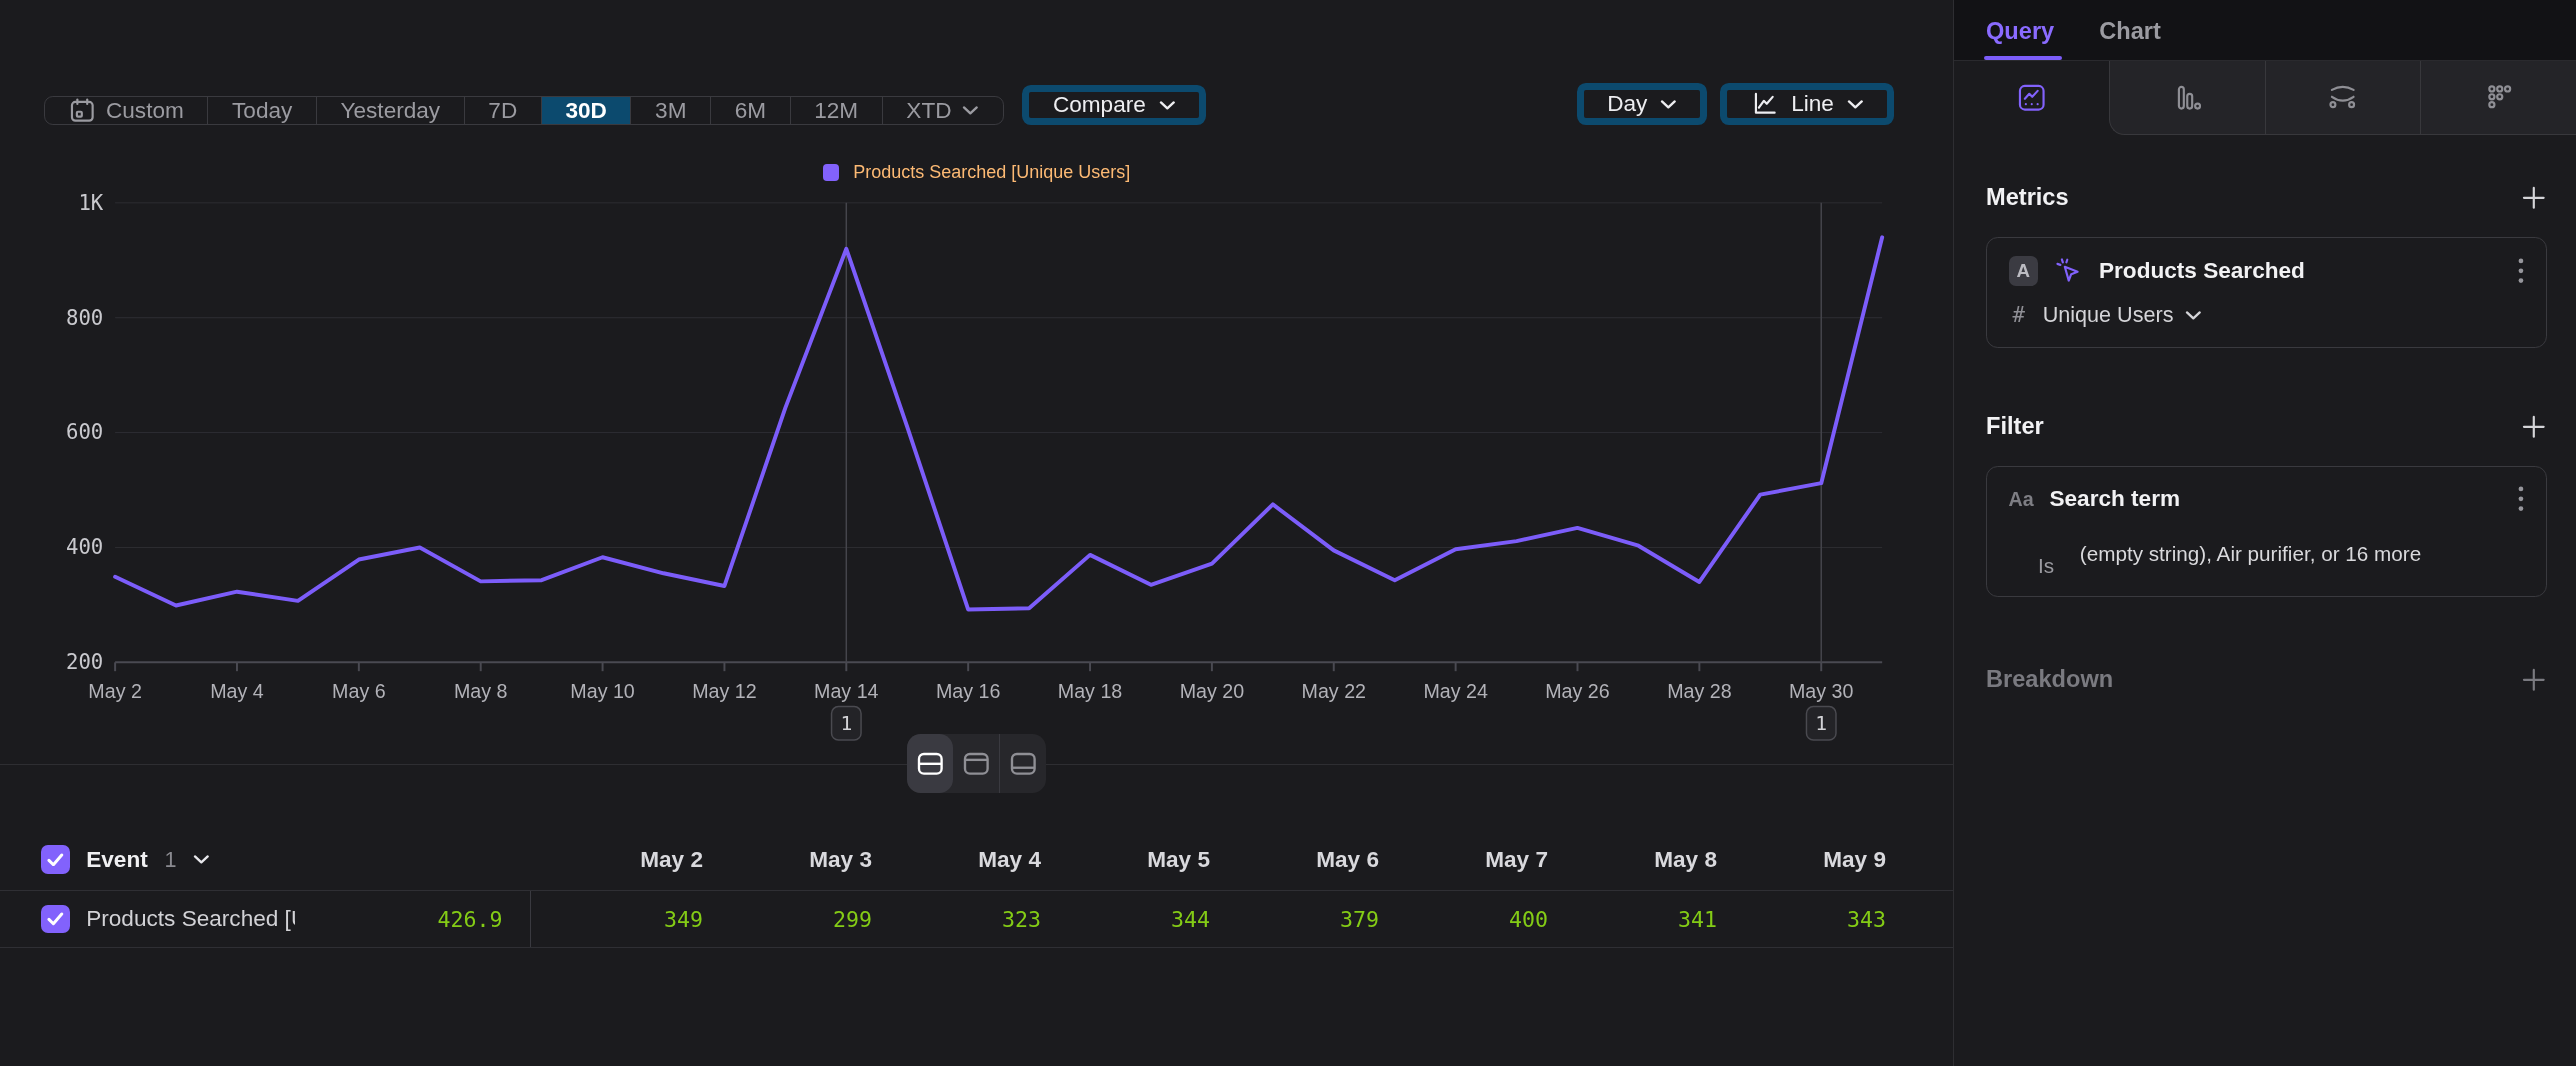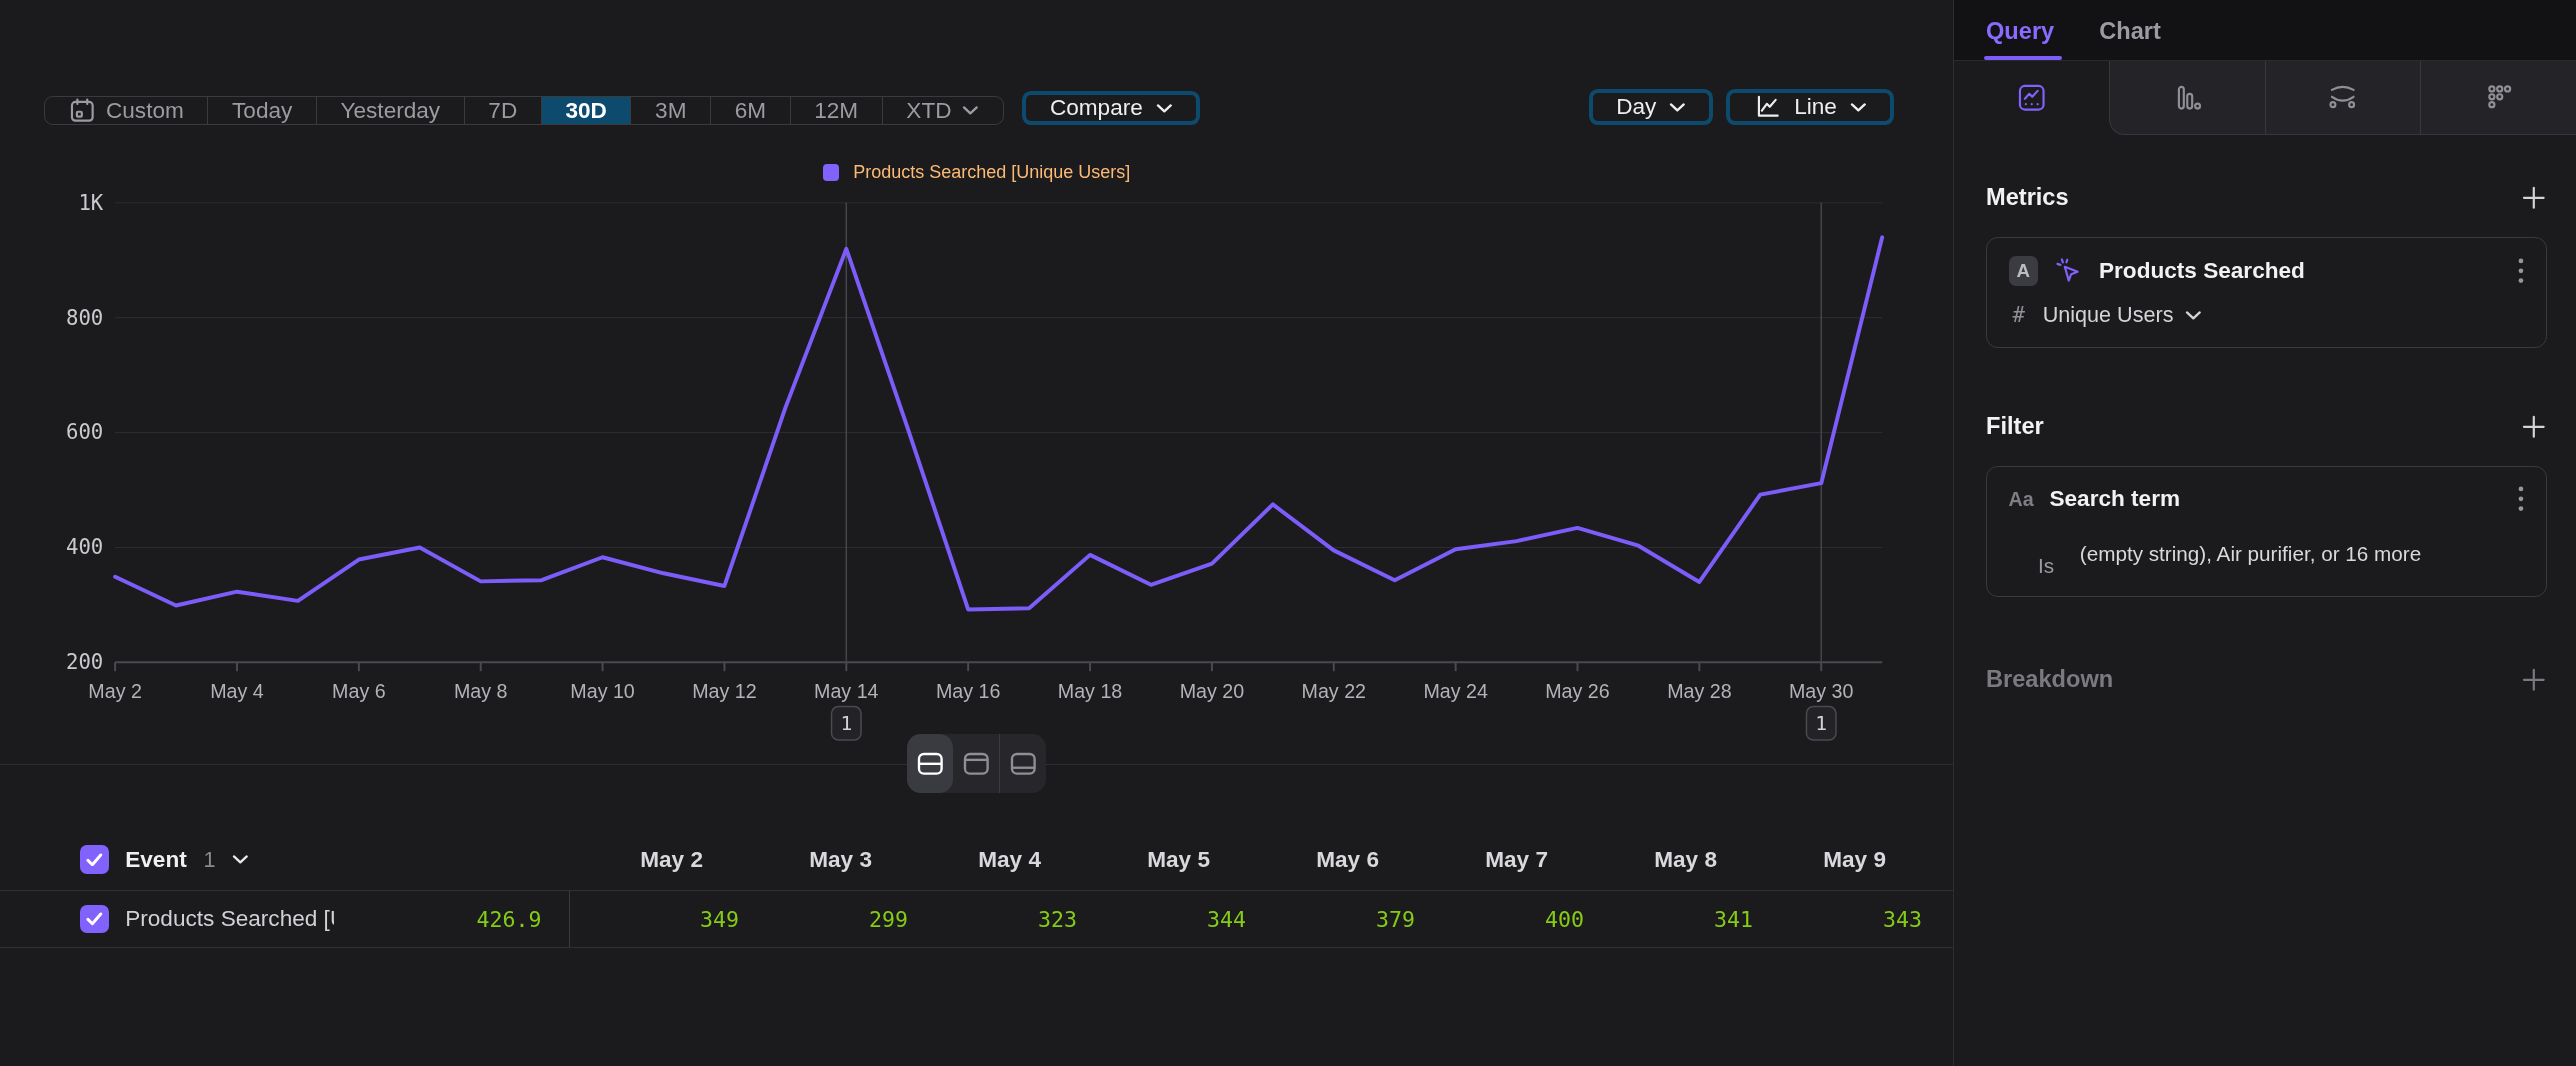--- a/index.html
+++ b/index.html
@@ -6,21 +6,21 @@
   .app{position:relative;width:2576px;height:1067px;background:#1b1b1e;font-family:"Liberation Sans",sans-serif;display:flex;overflow:hidden;color:#e8e8ec;}
   .main{position:relative;width:1953px;height:100%;flex:0 0 auto;}
   .sidebar{position:relative;flex:1;border-left:1px solid #2e2e32;box-sizing:border-box;}
 
   
   .toolbar{position:absolute;top:77px;left:44px;right:0;width:1850px;height:48px;display:flex;align-items:flex-end;}
   .range-group{display:flex;border:1px solid #3a3a3f;border-radius:8.9px;overflow:hidden;}
   .range-item{display:flex;align-items:center;gap:10.8px;padding:0 23.6px;color:#9b9ba1;font-size:22.6px;cursor:pointer;border-right:1px solid #3a3a3f;white-space:nowrap;}
   .range-item:last-child{border-right:none;}
   .range-item.active{background:#0c4a6e;color:#ffffff;font-weight:600;}
-  .btn{display:flex;align-items:center;gap:12.8px;padding:0 23.6px;border:4px solid #0c4a6e;border-radius:8.9px;color:#eeeef1;font-size:22.6px;cursor:pointer;white-space:nowrap;}
+  .btn{display:flex;align-items:center;gap:12.8px;padding:0 23.6px;border:7px solid #0c4a6e;border-radius:8.9px;color:#eeeef1;font-size:22.6px;cursor:pointer;white-space:nowrap;}
   .compare-btn{margin-left:18.7px;}
   .right-controls{margin-left:auto;display:flex;gap:12.8px;}
   .icon{display:inline-flex;align-items:center;justify-content:center;}
   .chev svg{display:block;}
 
   
   .legend{position:absolute;top:162px;left:0;width:1953px;display:flex;align-items:center;justify-content:center;gap:13.8px;}
   .legend-swatch{width:16.7px;height:16.7px;border-radius:3.9px;}
   .legend-label{font-size:18px;color:#fdba74;}
   #chart-svg{position:absolute;top:193px;left:0;}
@@ -30,21 +30,21 @@
   .layout-toggle{position:absolute;top:734px;left:907px;height:59px;display:flex;align-items:stretch;background:#27272b;border-radius:13.8px;z-index:2;}
   .layout-seg{width:46px;display:flex;align-items:center;justify-content:center;cursor:pointer;}
   .layout-seg.active{background:#3a3a41;border-radius:13.8px;}
   .layout-seg.sep{border-left:1px solid #3a3a40;}
 
   
   .data-table{position:absolute;top:829px;left:0;width:1953px;}
   .t-row{display:flex;align-items:center;border-bottom:1px solid #2f2f34;}
   .t-row.header{height:61px;}
   .t-row.body{height:56px;}
-  .col-name{flex:0 0 295px;display:flex;align-items:center;gap:16.7px;padding-left:41px;box-sizing:border-box;overflow:hidden;white-space:nowrap;margin-left:39px;}
+  .col-name{flex:0 0 295px;display:flex;align-items:center;gap:16.7px;padding-left:41px;box-sizing:border-box;overflow:hidden;white-space:nowrap;}
   .col-avg{flex:0 0 236px;height:100%;display:flex;align-items:center;justify-content:flex-end;gap:12.8px;padding-right:27.6px;border-right:1px solid #3a3a40;box-sizing:border-box;}
   .col-dates{flex:1;display:flex;justify-content:flex-end;padding-right:67px;}
   .date-cell{flex:0 0 169px;text-align:right;}
   .h-date{font-size:22.6px;font-weight:700;color:#d9d9dd;}
   .v-num{font-family:"DejaVu Sans Mono",monospace;font-size:21.6px;color:#84cc16;}
   .checkbox{width:28.5px;height:28.5px;border-radius:6.9px;background:#8262fc;display:flex;align-items:center;justify-content:center;flex:0 0 auto;cursor:pointer;}
   .event-label{font-size:22.6px;font-weight:700;color:#f0f0f2;}
   .event-count{font-size:21.6px;color:#8a8a90;}
   .avg-label{font-size:22.6px;font-weight:700;color:#e8e8ec;}
   .row-name{font-size:22.6px;color:#d2d2d6;}

